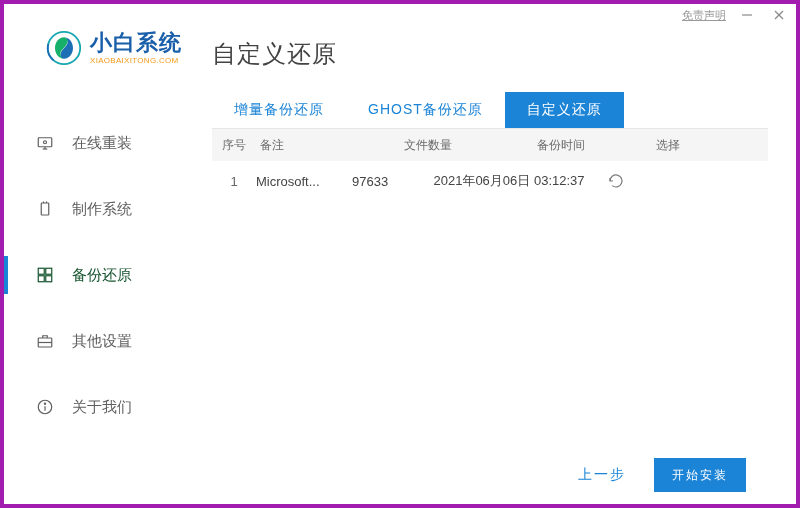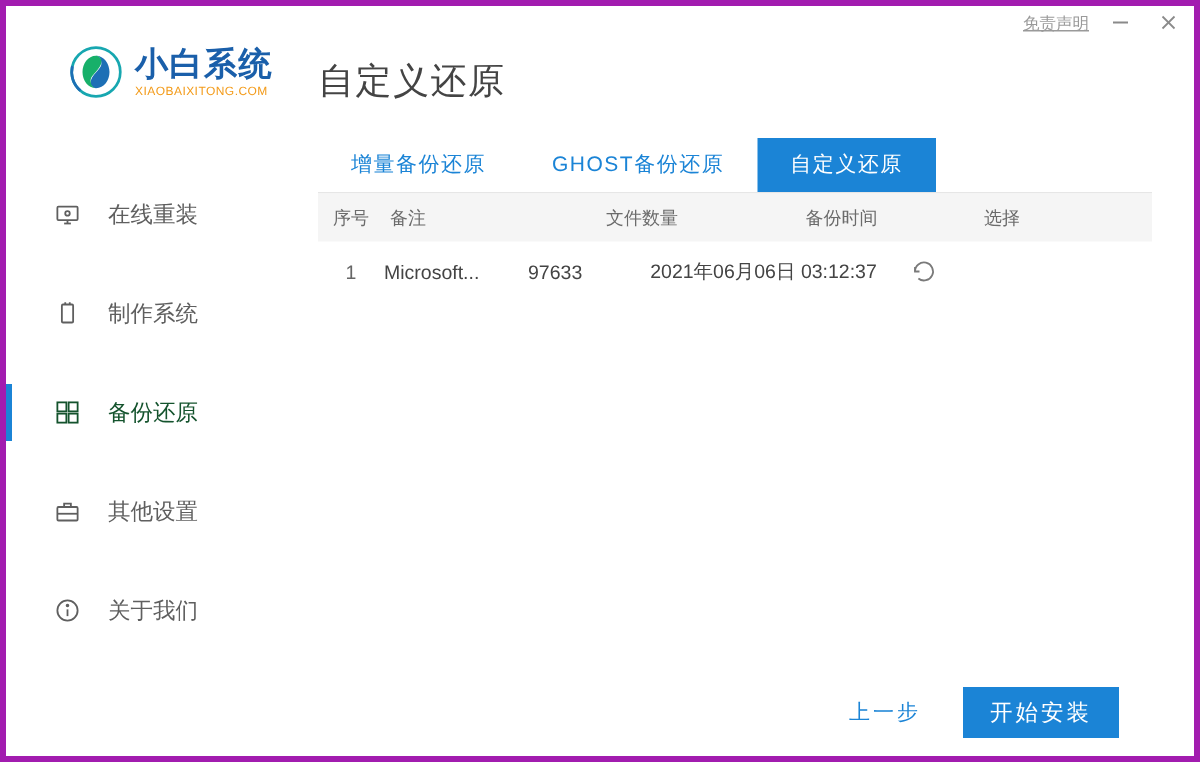--- a/index.html
+++ b/index.html
@@ -39,21 +39,21 @@
 .col-time { width: 170px; text-align: center; }
 .col-sel { width: 44px; text-align: center; }
 
 .trow { display: flex; height: 40px; align-items: center; font-size: 13px; color: #444; }
 .trow .col-idx { color: #666; }
 .action-icon { width: 18px; height: 18px; color: #7a7a7a; margin: 0 auto; cursor: pointer; }
 .action-icon svg { width: 100%; height: 100%; }
 
 .footer { height: 58px; display: flex; justify-content: flex-end; align-items: center; gap: 18px; padding-right: 22px; }
 .btn-secondary { font-size: 14px; color: #1b84d6; cursor: pointer; padding: 8px 10px; letter-spacing: 2px; }
-.btn-primary { height: 34px; padding: 0 18px; background: #1b84d6; color: #fff; font-size: 15px; display: flex; align-items: center; cursor: pointer; letter-spacing: 2px; }
+.btn-primary { height: 34px; padding: 0 18px; background: #1b84d6; color: #fff; font-size: 12px; display: flex; align-items: center; cursor: pointer; letter-spacing: 2px; }
 
 .tlist { flex: 1; }
 </style>
 </head>
 <body>
 
 <div class="window">
 
   <div class="titlebar">
     <span class="titlebar-link">免责声明</span>

